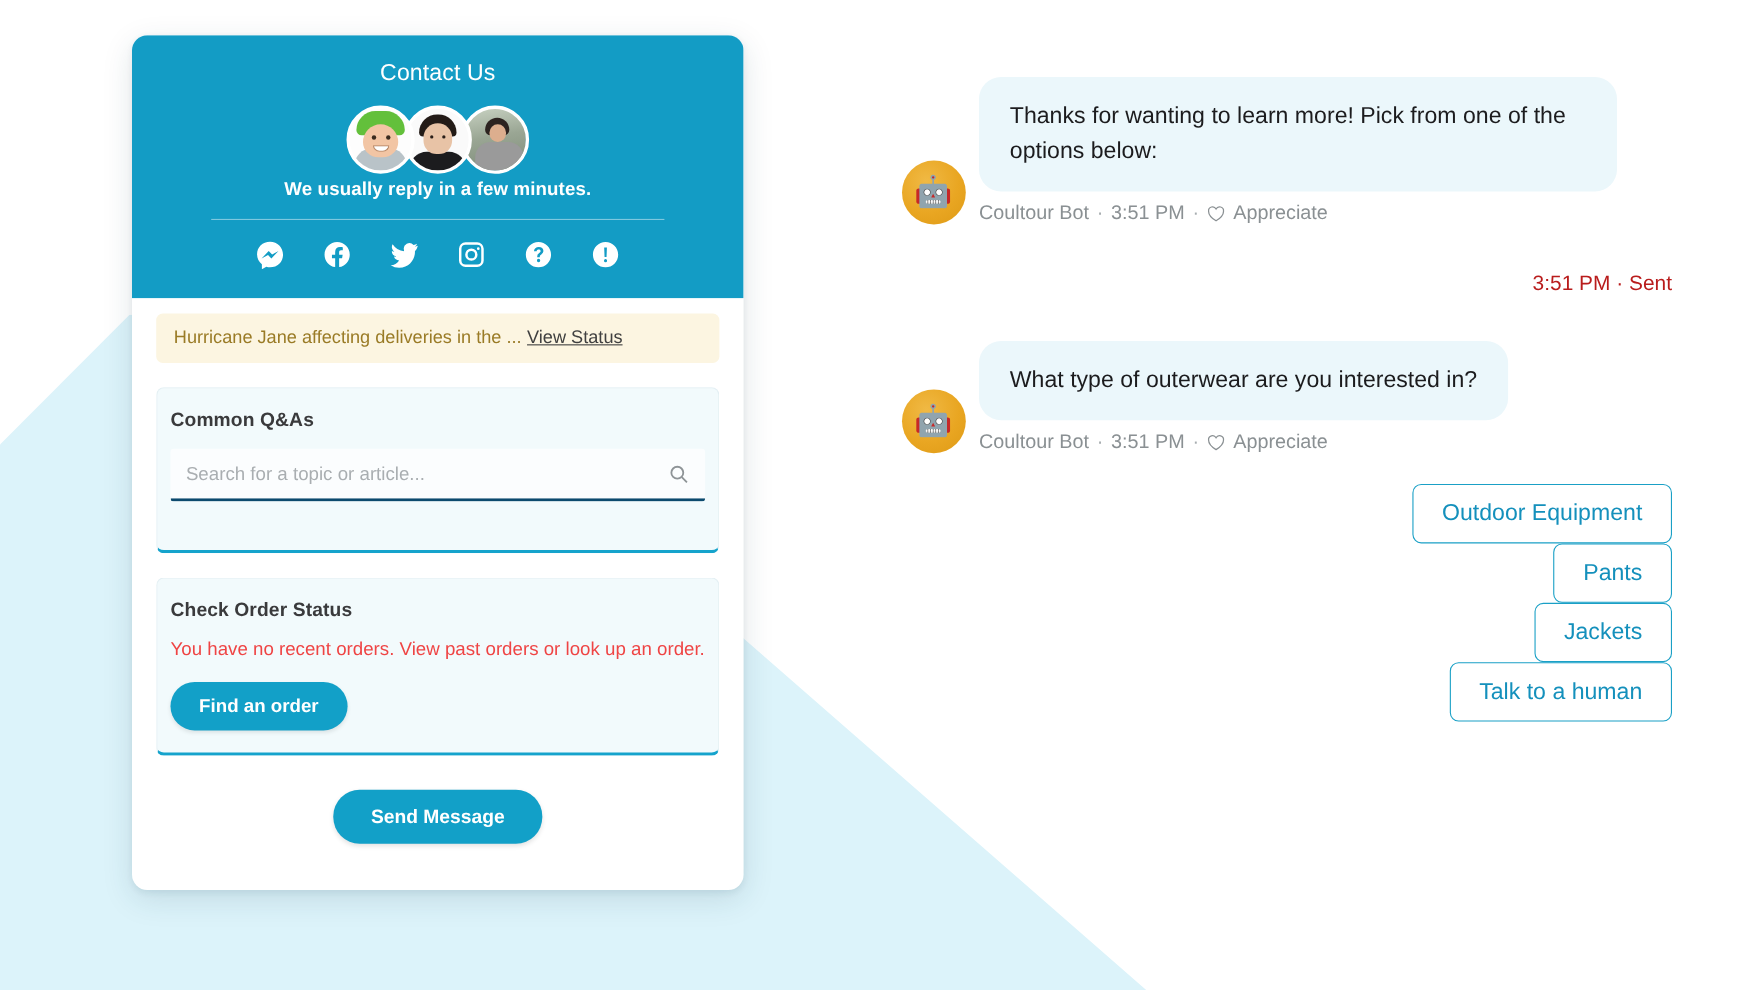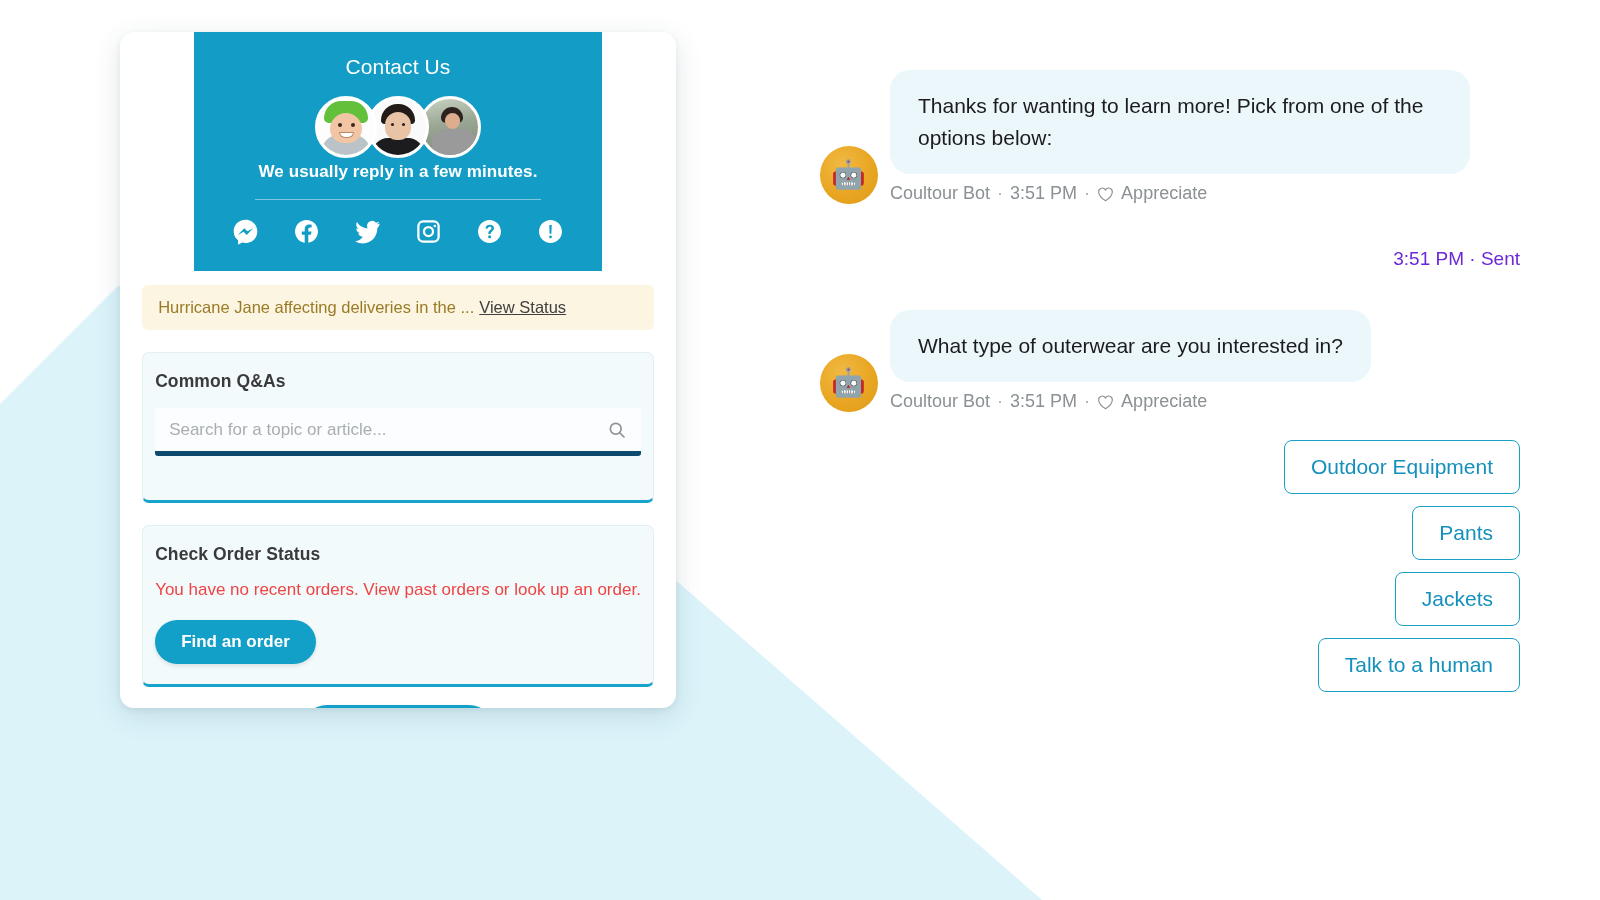--- a/index.html
+++ b/index.html
@@ -18,27 +18,27 @@
     clip-path: polygon(0 118px, 118px 0, 300px 0, 300px 614px, 0 614px);
   }
   #bg-right {
     left: 300px; top: 286px; width: 760px; height: 614px;
     clip-path: polygon(0 0, 300px 0, 300px 228px, 742px 614px, 0 614px);
   }
 
   
   #widget {
     position: absolute; left: 120px; top: 32px;
-    width: 556px; height: 676px;
+    width: 556px; height: 777px;
     background: #ffffff;
     border-radius: 14px;
     box-shadow: 0 8px 28px rgba(20,60,80,.13), 0 2px 6px rgba(20,60,80,.07);
     z-index: 3;
     overflow: hidden;
-    display: flex; flex-direction: column; align-items: center;
+    display: flex; flex-direction: column;
   }
 
   
   #widget-header {
     background: #139CC5;
     padding: 22px 38px 26px;
     text-align: center;
     color: #fff;
     flex: 0 0 auto;
   }
@@ -145,21 +145,21 @@
   }
   .panel-title {
     font-size: 17.5px; font-weight: 700; color: #3A3A3C;
     letter-spacing: .1px;
   }
 
   
   #search-wrap {
     margin-top: 16px;
     background: #FBFDFE;
-    border-bottom: 5px solid #0c4a6e;
+    border-bottom: 3px solid #0c4a6e;
     border-radius: 3px;
     height: 48px;
     display: flex; align-items: center;
     padding: 0 14px;
   }
   #search-input {
     flex: 1 1 auto; border: none; outline: none;
     background: transparent;
     font-family: "Liberation Sans", sans-serif;
     font-size: 17px; color: #3A3A3C;
@@ -234,25 +234,25 @@
   .outgoing-wrap { display: flex; flex-direction: column; align-items: flex-end; }
   .bubble-out {
     background: #12A0C8;
     color: #fff;
     border-radius: 22px;
     padding: 17px 32px;
     font-size: 22px; line-height: 30px;
     font-weight: 400;
     display: inline-block;
   }
-  .meta-out { margin-top: 10px; font-size: 19px; color:#6d28d9; }
+  .meta-out { margin-top: 10px; font-size: 19px; color:#b91c1c; }
 
   .quick-replies {
     display: flex; flex-direction: column; align-items: flex-end;
-    gap: 12px;
+    gap: 0;
   }
   .quick-reply {
     border: 1.6px solid #1AA0C6;
     color: #1490BC;
     background: #fff;
     border-radius: 8px;
     padding: 13px 26px;
     font-size: 21px;
     font-family: "Liberation Sans", sans-serif;
     cursor: pointer;

